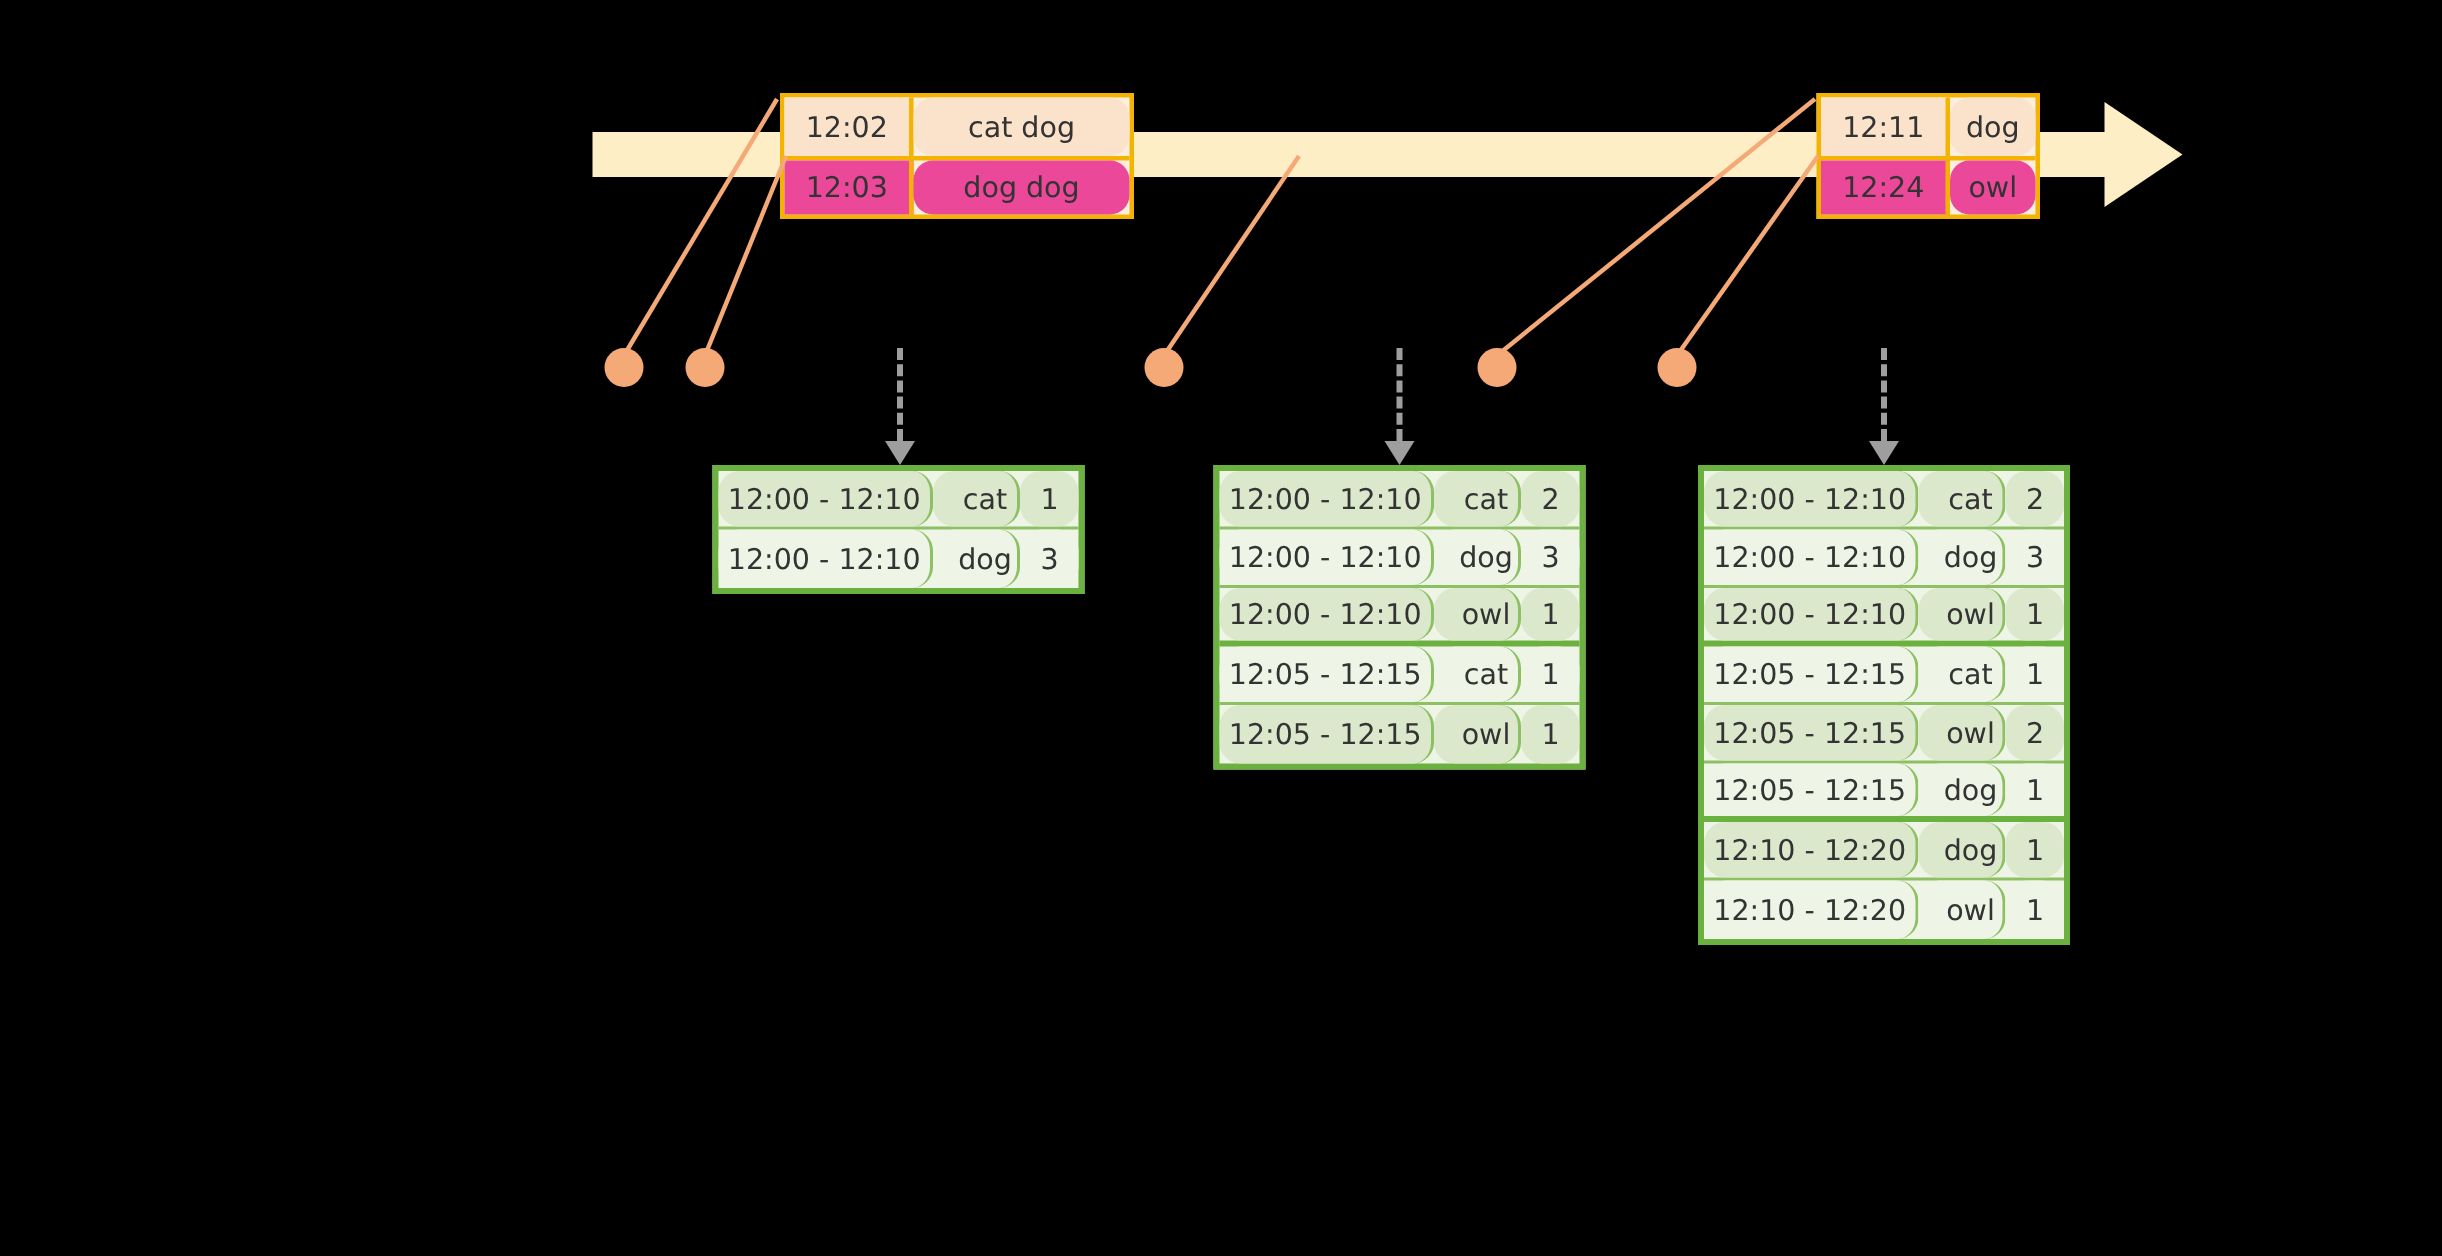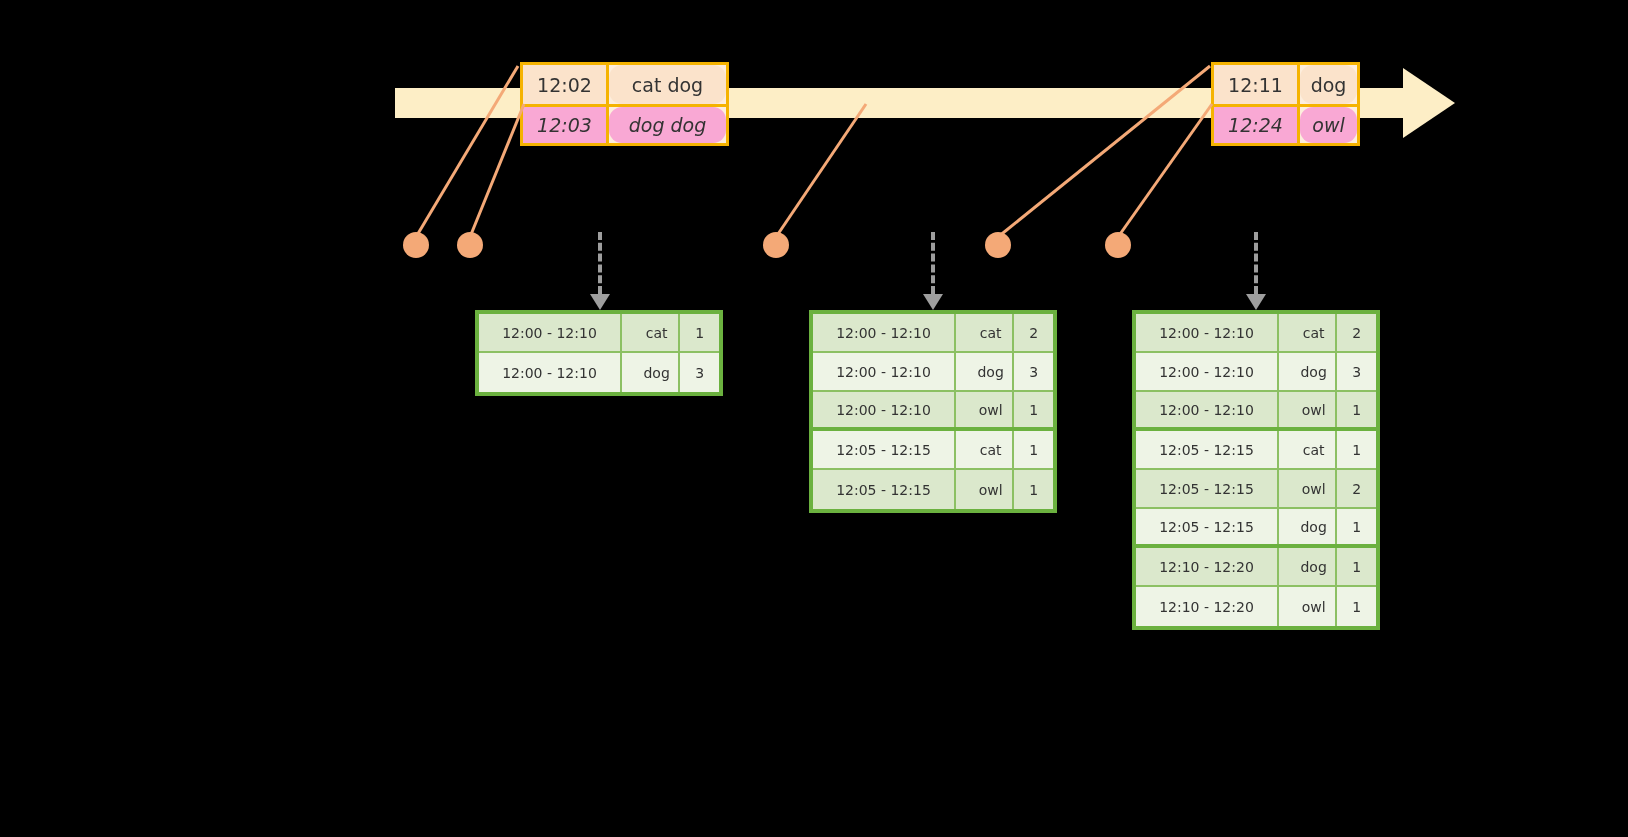--- a/index.html
+++ b/index.html
@@ -51,22 +51,21 @@
   }
   .evt-row {
     display: flex;
     height: 39px;
     box-sizing: border-box;
   }
   .evt-row + .evt-row {
     border-top: 3px solid #f5b301;
   }
   .evt-row.alt .evt-time, .evt-row.alt .evt-payload {
-    background: #f9a8d4;
-    font-style: italic;
+    background: #ec4899;
   }
   .evt-time {
     width: 86px;
     background: #fbe3cb;
     display: flex;
     align-items: center;
     justify-content: center;
     font-size: 19px;
     box-sizing: border-box;
     border-right: 3px solid #f5b301;
@@ -75,21 +74,21 @@
     flex: 1;
     background: #fbe3cb;
     display: flex;
     align-items: center;
     justify-content: center;
     font-size: 19px;
     box-sizing: border-box;
     border-radius: 13px;
   }
 
-  #evt-box-1 { left: 520px; top: 62px; width: 209px; }
+  #evt-box-1 { left: 520px; top: 62px; width: 236px; }
   #evt-box-2 { left: 865px; top: 82px; width: 206px; }
   #evt-box-3 { left: 1211px; top: 62px; width: 149px; }
 
   
   .connector-svg {
     position: absolute;
     left: 0; top: 0;
     width: 1628px;
     height: 837px;
     pointer-events: none;
@@ -116,23 +115,24 @@
     border-bottom: 2px solid #8cc063;
   }
   .res-row:last-child { border-bottom: none; }
   .res-row.shade .res-cell { background: #dbe8cc; }
   .res-row.groupend { border-bottom: 4px solid #6bb13f; }
   .res-cell {
     background: #eef4e6;
     display: flex;
     align-items: center;
     justify-content: center;
-    font-size: 14px;
+    font-size: 19px;
     box-sizing: border-box;
     border-right: 2px solid #8cc063;
+    border-radius: 14px;
   }
   .res-cell:last-child { border-right: none; }
   .c-window { width: 148px; }
   .c-word   { width: 60px; padding-left: 13px; }
   .c-count  { width: 40px; }
 
   #res-table-1 { left: 475px; top: 310px; width: 248px; }
   #res-table-2 { left: 809px; top: 310px; width: 248px; }
   #res-table-3 { left: 1132px; top: 310px; width: 248px; }
 

